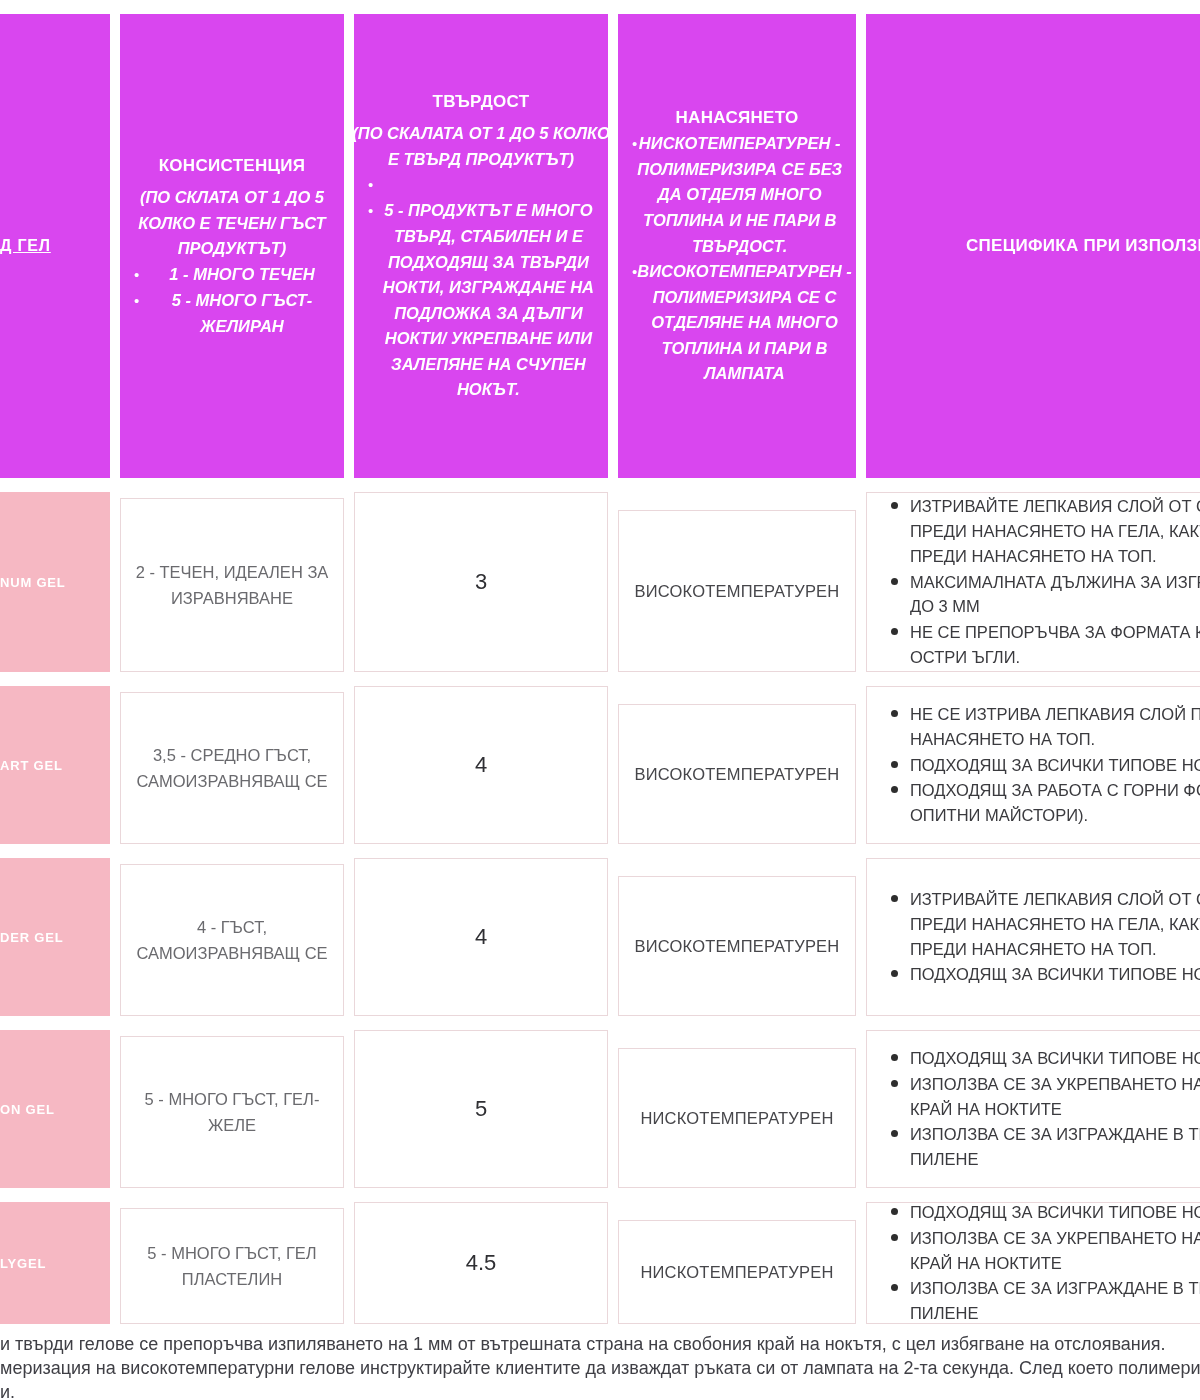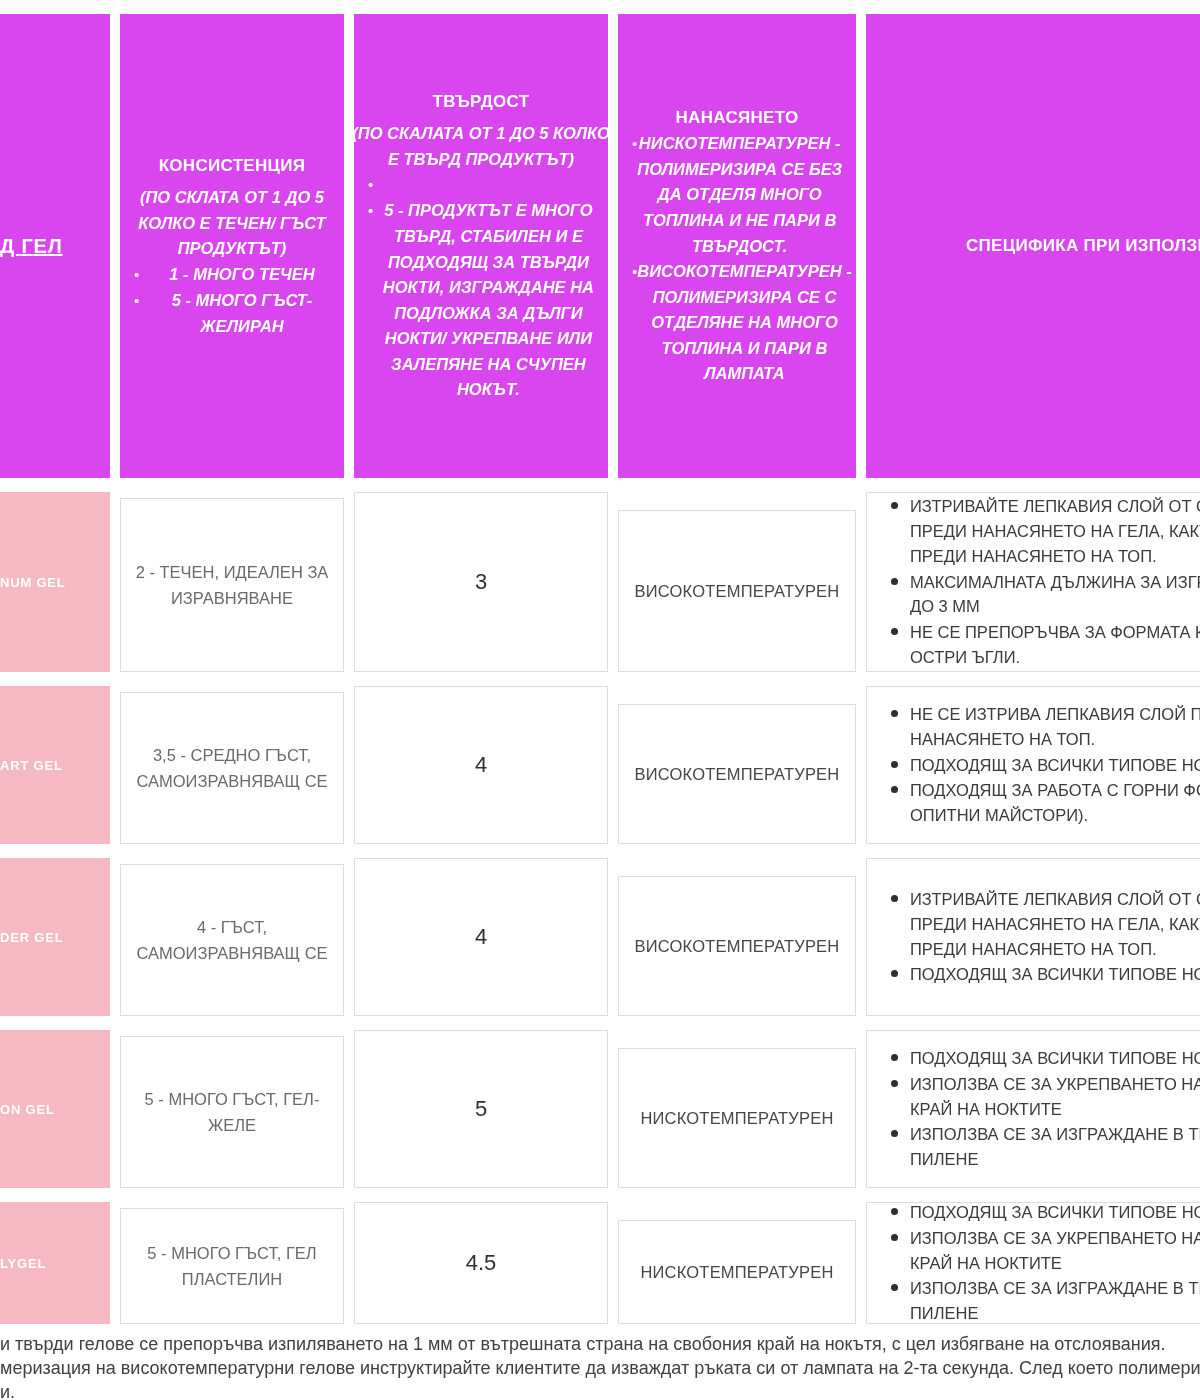--- a/index.html
+++ b/index.html
@@ -21,21 +21,21 @@
     display:flex;flex-direction:column;justify-content:center;align-items:center;
     text-align:center;box-sizing:border-box;padding:10px 8px;
   }
   .h .title{font-weight:bold;font-size:17px;line-height:1.55;letter-spacing:.3px;white-space:pre;}
   .h .sub{font-weight:bold;font-style:italic;font-size:16.5px;line-height:1.55;white-space:pre;margin-top:6px;}
   .hb{display:flex;width:100%;box-sizing:border-box;padding:0 6px;}
   .hb .d{width:20px;text-align:left;font-size:15px;line-height:26px;}
   .hb .t{flex:1;text-align:center;font-weight:bold;font-style:italic;font-size:16.5px;line-height:1.55;white-space:pre;}
   
   .edge{justify-content:center;align-items:flex-start;padding-left:130px;}
-  .edge .frag{font-weight:bold;font-size:20px;letter-spacing:.8px;white-space:pre;text-decoration:underline;}
+  .edge .frag{font-weight:bold;font-size:16px;letter-spacing:.8px;white-space:pre;text-decoration:underline;}
   .rowlabel{
     background:#f6b8c3;color:#ffffff;
     display:flex;align-items:center;box-sizing:border-box;padding-left:130px;
   }
   .rowlabel .frag{font-weight:bold;font-size:13px;letter-spacing:.8px;white-space:pre;text-align:right;}
   
   .c{
     background:#ffffff;border:1.5px solid #ead7da;box-sizing:border-box;
     display:flex;align-items:center;justify-content:center;text-align:center;
   }

